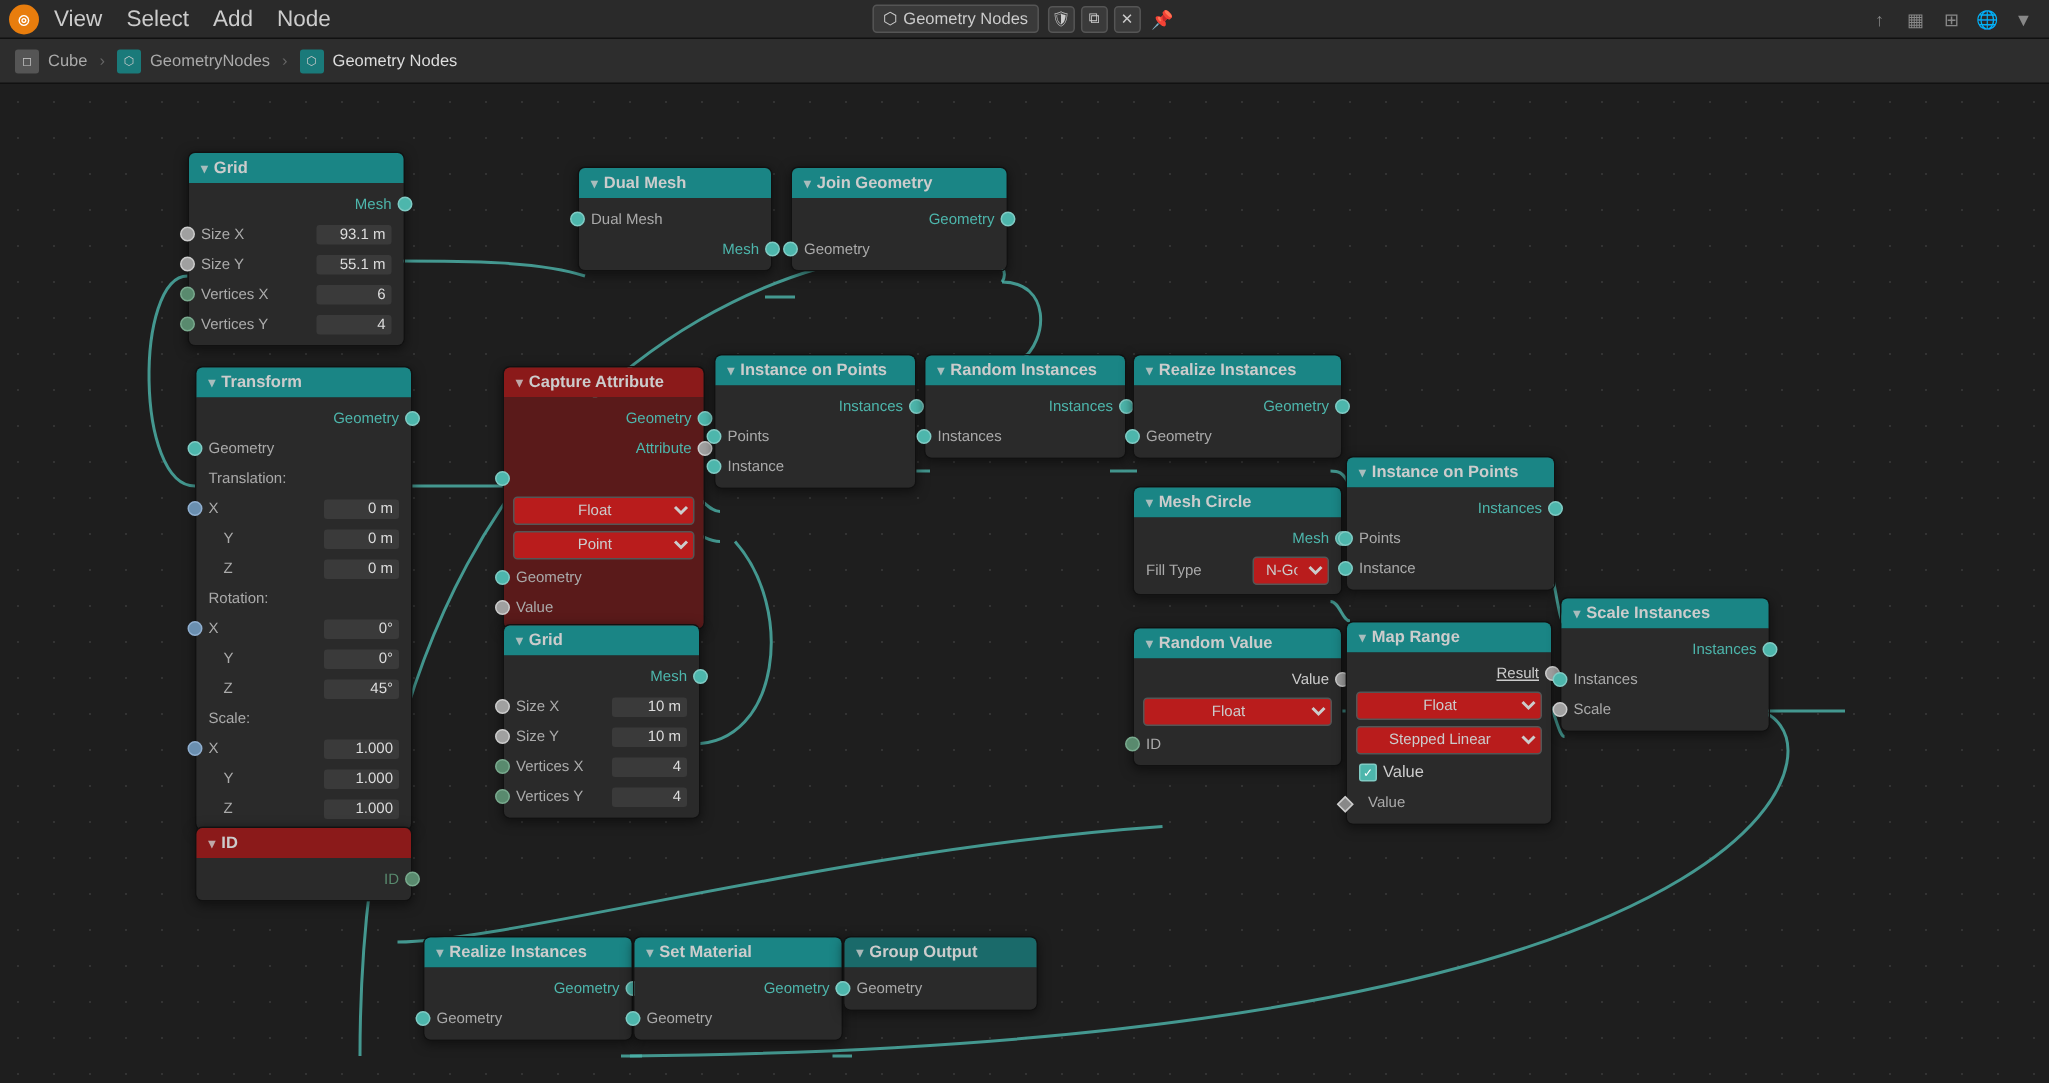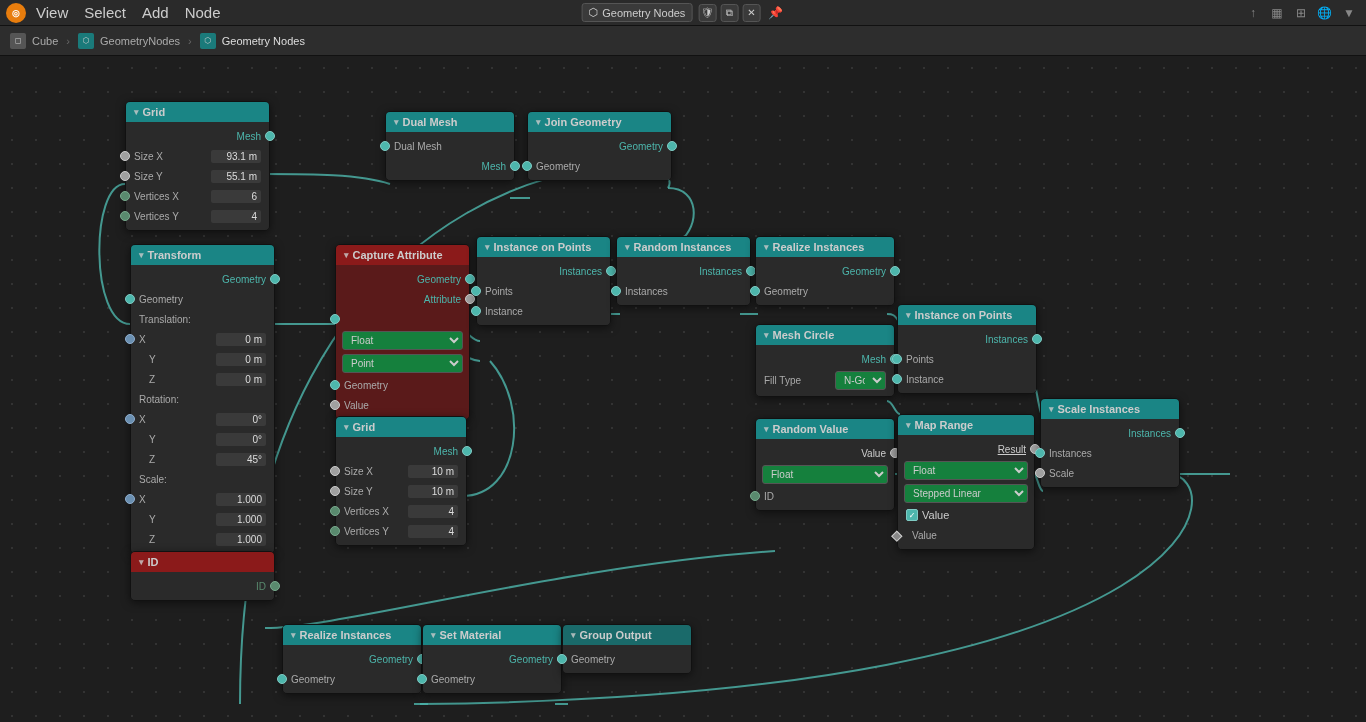--- a/index.html
+++ b/index.html
@@ -189,28 +189,29 @@
     .socket-vector { background: #6a8fb0; border: 1px solid #90afd0; }
     .socket-int { background: #598a6e; border: 1px solid #79aA8e; }
 
     
     .header-teal { background: #1a8585; }
     .header-dark-teal { background: #1a6a6a; }
     .header-red { background: #8b1a1a; }
 
     
     .node-select {
-      background: #15803d;
+      background: #b91c1c;
       border: 1px solid #555;
       color: #ccc;
       font-size: 10px;
       padding: 2px 4px;
       border-radius: 3px;
       width: 100%;
       cursor: pointer;
+      text-align: center;
     }
     .node-checkbox {
       display: flex; align-items: center; gap: 4px;
     }
     .checkbox-box {
       width: 12px; height: 12px;
       background: #4db6ac;
       border: 1px solid #80cbc4;
       border-radius: 2px;
       display: flex; align-items: center; justify-content: center;

